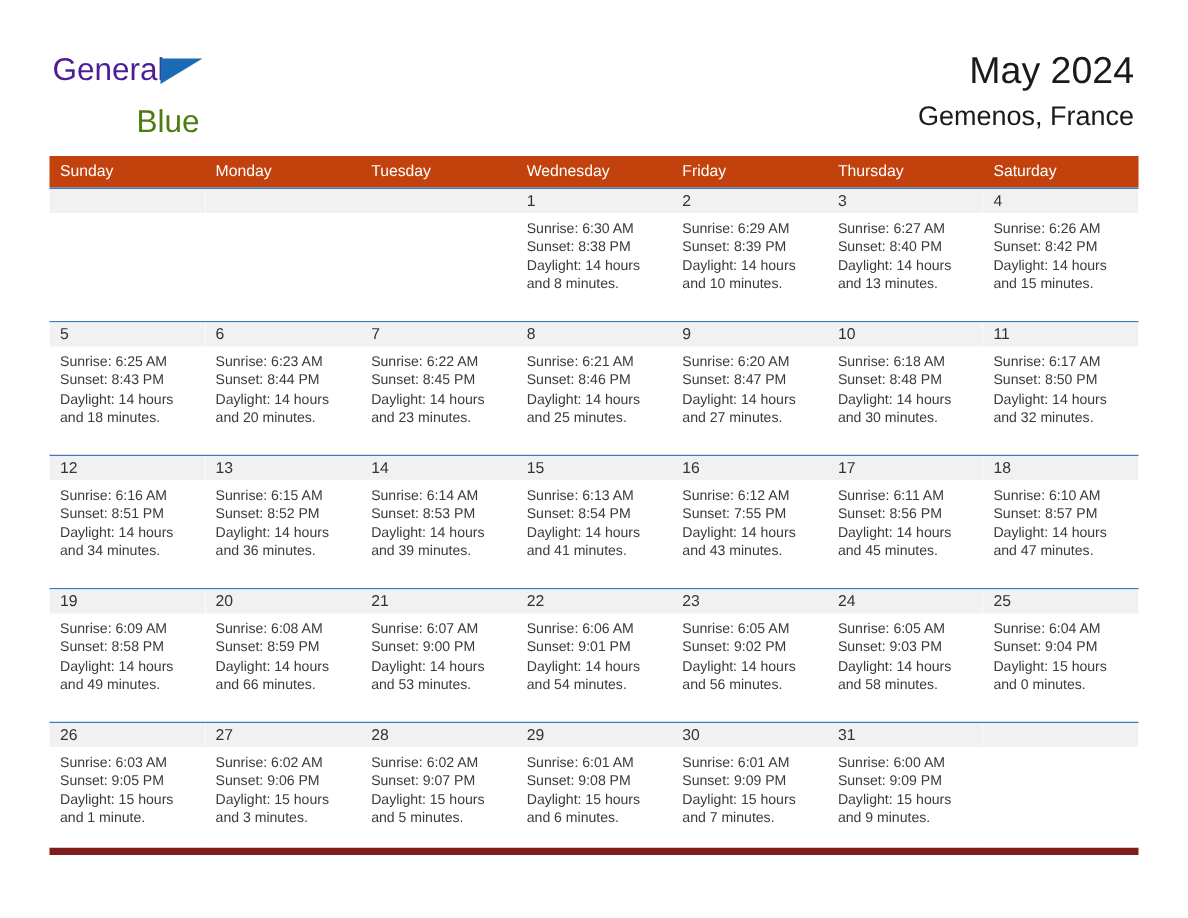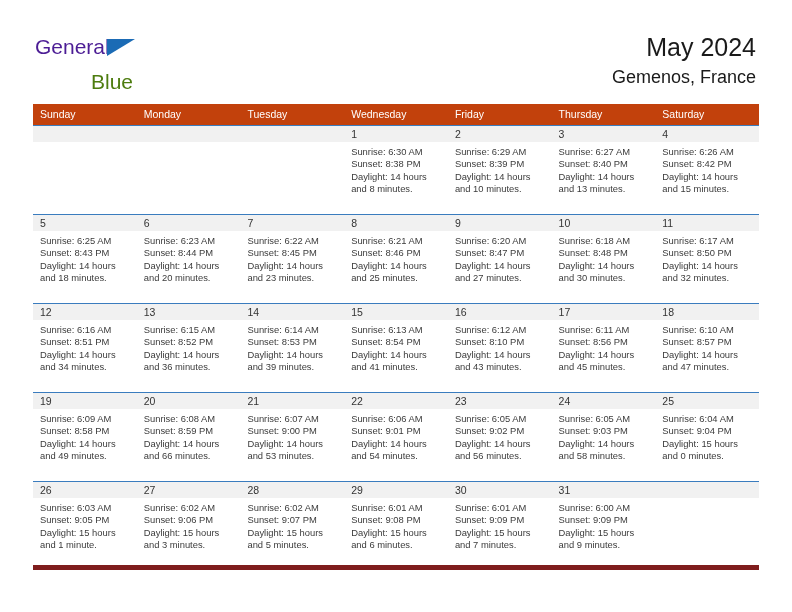--- a/index.html
+++ b/index.html
@@ -308,21 +308,21 @@
             <div class="info">
               <div>Sunrise: 6:13 AM</div>
               <div>Sunset: 8:54 PM</div>
               <div class="daylight">Daylight: 14 hours and 41 minutes.</div>
             </div>
           </div>
           <div class="cell">
             <div class="daynum-band">16</div>
             <div class="info">
               <div>Sunrise: 6:12 AM</div>
-              <div>Sunset: 8:10 PM</div>
+              <div>Sunset: 7:55 PM</div>
               <div class="daylight">Daylight: 14 hours and 43 minutes.</div>
             </div>
           </div>
           <div class="cell">
             <div class="daynum-band">17</div>
             <div class="info">
               <div>Sunrise: 6:11 AM</div>
               <div>Sunset: 8:56 PM</div>
               <div class="daylight">Daylight: 14 hours and 45 minutes.</div>
             </div>

